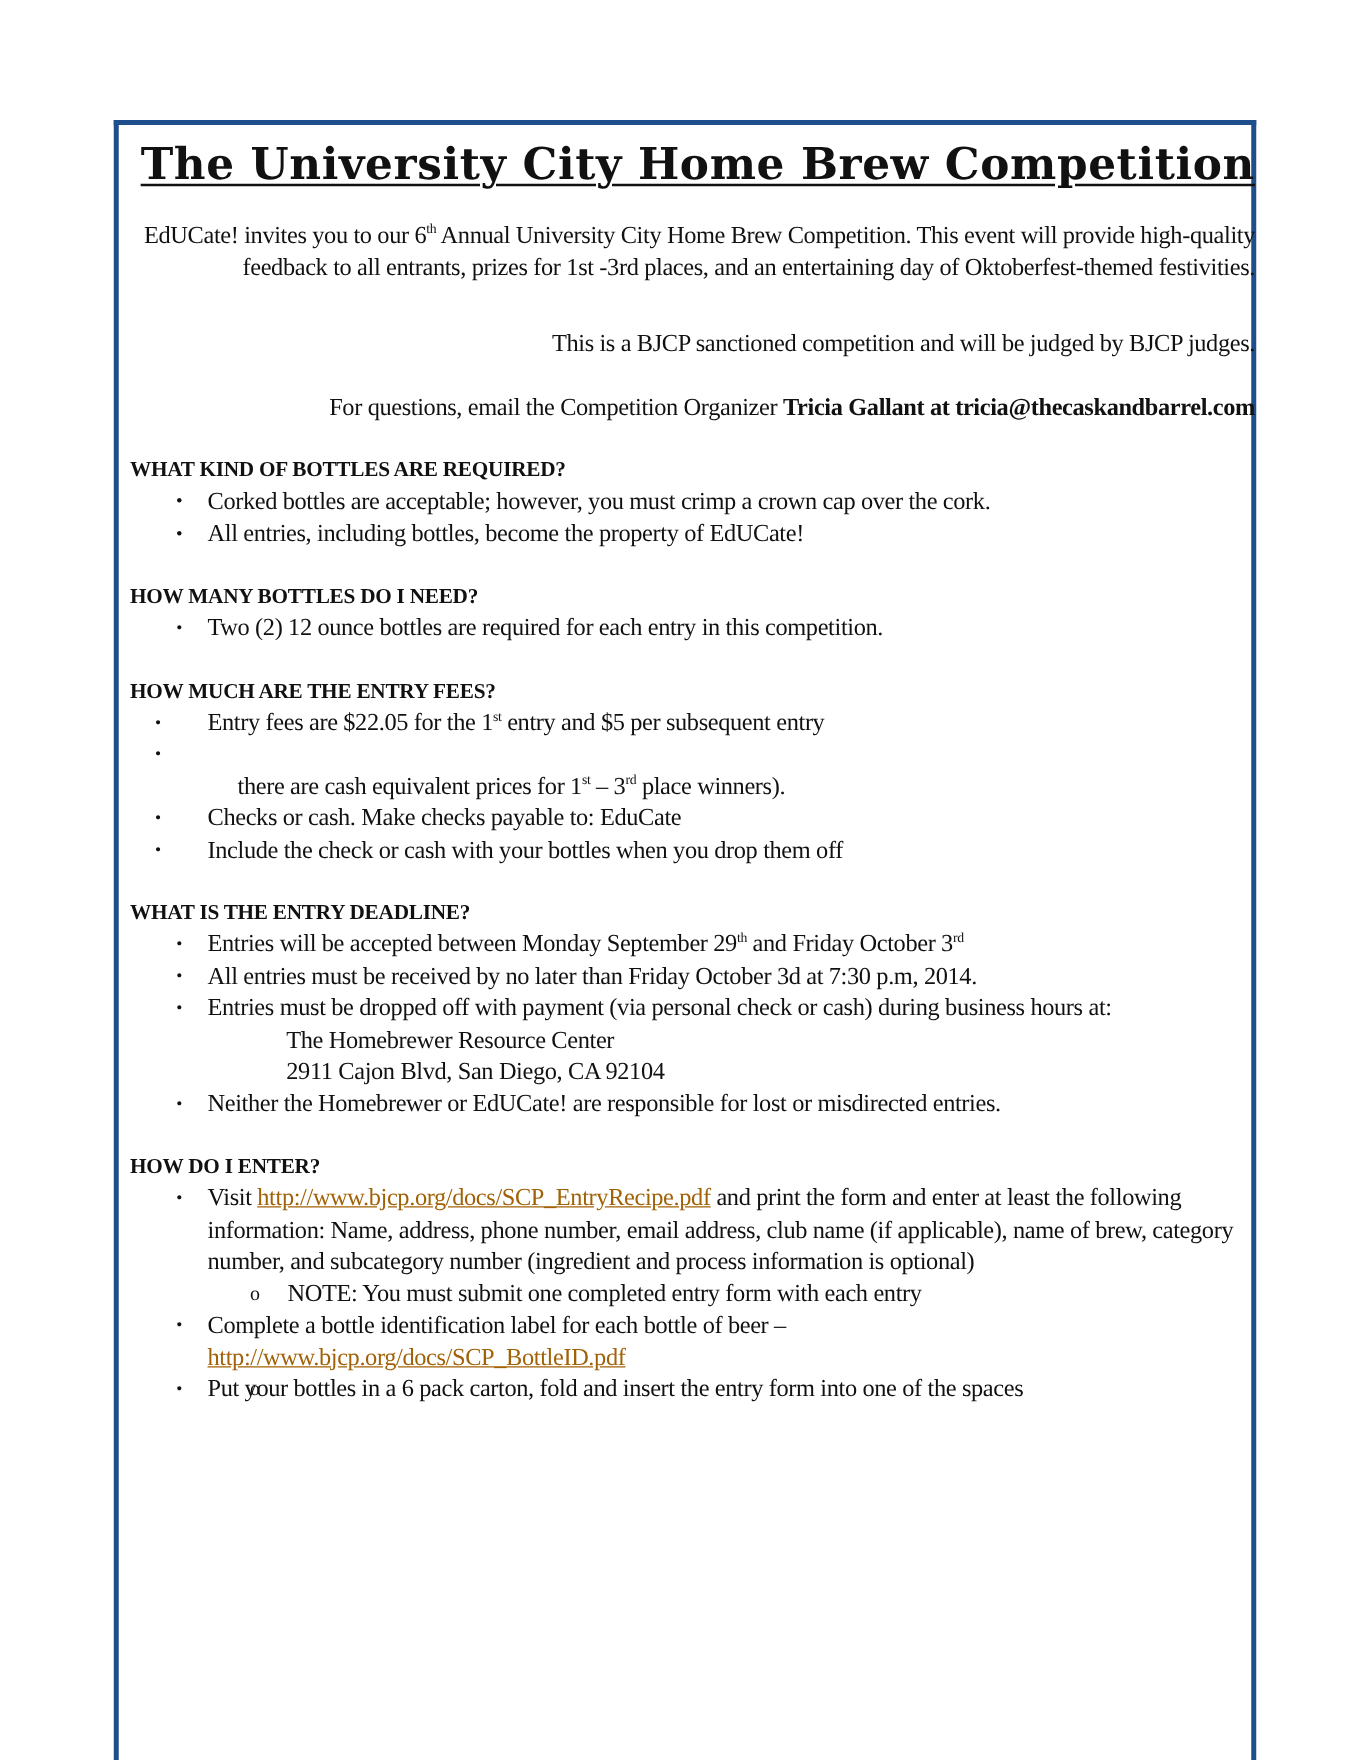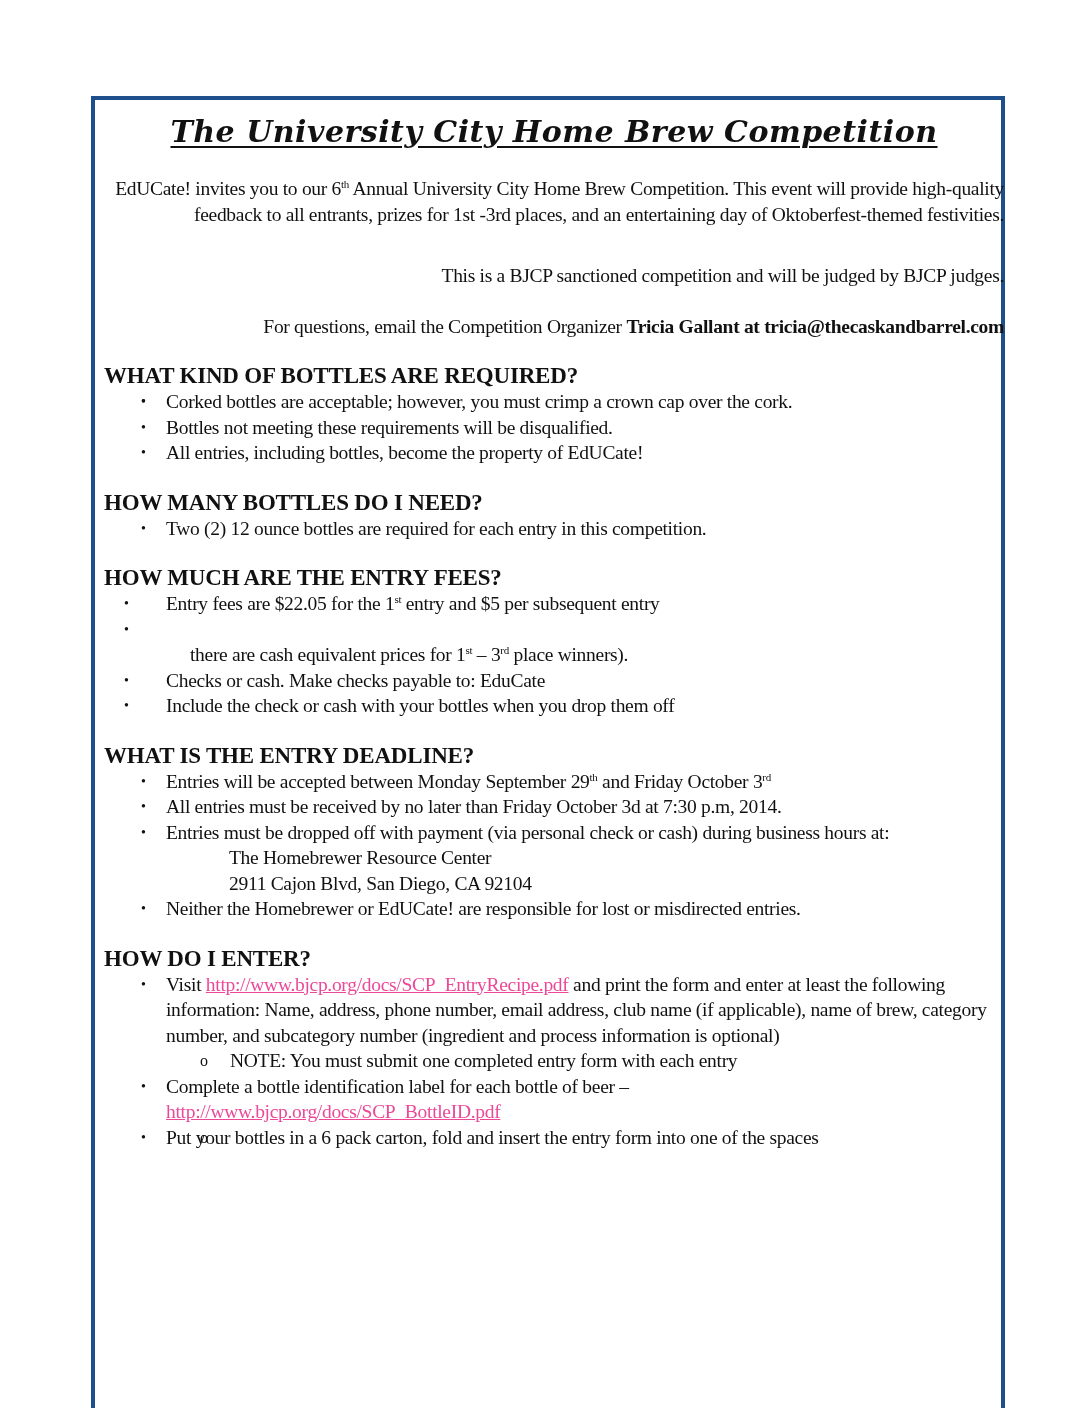--- a/index.html
+++ b/index.html
@@ -3,60 +3,60 @@
 <meta charset="utf-8">
 <style>
   html, body { margin: 0; padding: 0; background: #ffffff; }
   body { width: 1088px; height: 1408px; position: relative; overflow: hidden;
          font-family: "DejaVu Serif", serif; color: #111; }
   .frame { position: absolute; left: 91px; top: 96px; width: 914px; height: 1340px;
            border: 4px solid #1f4e8c; border-bottom: none; box-sizing: border-box; }
   .content { position: absolute; left: 104px; top: 108px; width: 900px;
              font-family: "Liberation Serif", serif; font-size: 19.5px; line-height: 25.5px;
              letter-spacing: -0.3px; }
-  .title { text-align: center; font-family: "DejaVu Serif", serif; font-style: italic;
-           font-size: 30px; line-height: 48px; text-decoration: underline;
+  .title { text-align: right; font-family: "DejaVu Serif", serif; 
+           font-size: 35px; line-height: 48px; text-decoration: underline;
            text-decoration-thickness: 2px; text-underline-offset: 4px; margin: 0 0 20px 0;
            letter-spacing: 0.5px; }
   p { margin: 0; text-align: right; }
   .intro { margin-bottom: 25px; margin-top: 36px; }
   b { font-weight: bold; }
-  h2 { font-family: "Liberation Serif", serif; font-size: 23px; font-weight: bold;
+  h2 { font-family: "Liberation Serif", serif; font-size: 17px; font-weight: bold;
        margin: 0; line-height: 26px; letter-spacing: -0.2px; }
   .section { margin-bottom: 24px; }
   ul { list-style: none; margin: 0; padding: 0; }
   li { position: relative; padding-left: 62px; }
   li .bullet { position: absolute; left: 37px; top: 0; font-size: 14px; }
   li.wide { padding-left: 62px; }
   li.wide .bullet { left: 20px; }
   .sub { padding-left: 126px; }
   .sub .bullet { left: 96px; font-size: 16px; }
   .addr { padding-left: 125px; }
-  a { color: #ec4899; }
+  a { color: #a16207; }
   sup { font-size: 11px; line-height: 0; }
 </style>
 </head>
 <body>
 
 <div class="frame"></div>
 
 <div class="content">
   <h1 class="title">The University City Home Brew Competition</h1>
 
   <p><span>EdUCate! invites you to our 6</span><sup>th</sup><span> Annual University City Home Brew Competition. This event will provide high-quality feedback to all entrants, prizes for 1st -3rd places, and an entertaining day of Oktoberfest-themed festivities.</span></p>
   <p class="intro"></p>
   <p class="intro">This is a BJCP sanctioned competition and will be judged by BJCP judges.</p>
   <p class="section"><span>For questions, email the Competition Organizer </span><b>Tricia Gallant at tricia@thecaskandbarrel.com</b></p>
 
   <div class="section">
     <h2>WHAT KIND OF BOTTLES ARE REQUIRED?</h2>
     <ul>
       <li><span class="bullet">•</span></li>
       <li><span class="bullet">•</span><span>Corked bottles are acceptable; however, you must crimp a crown cap over the cork.</span></li>
-      <li><span class="bullet">•</span><span>Bottles not meeting these requirements will be disqualified.</span></li>
+      <li><span class="bullet">•</span></li>
       <li><span class="bullet">•</span><span>All entries, including bottles, become the property of EdUCate!</span></li>
     </ul>
   </div>
 
   <div class="section">
     <h2>HOW MANY BOTTLES DO I NEED?</h2>
     <ul>
       <li><span class="bullet">•</span><span>Two (2) 12 ounce bottles are required for each entry in this competition.</span></li>
     </ul>
   </div>

